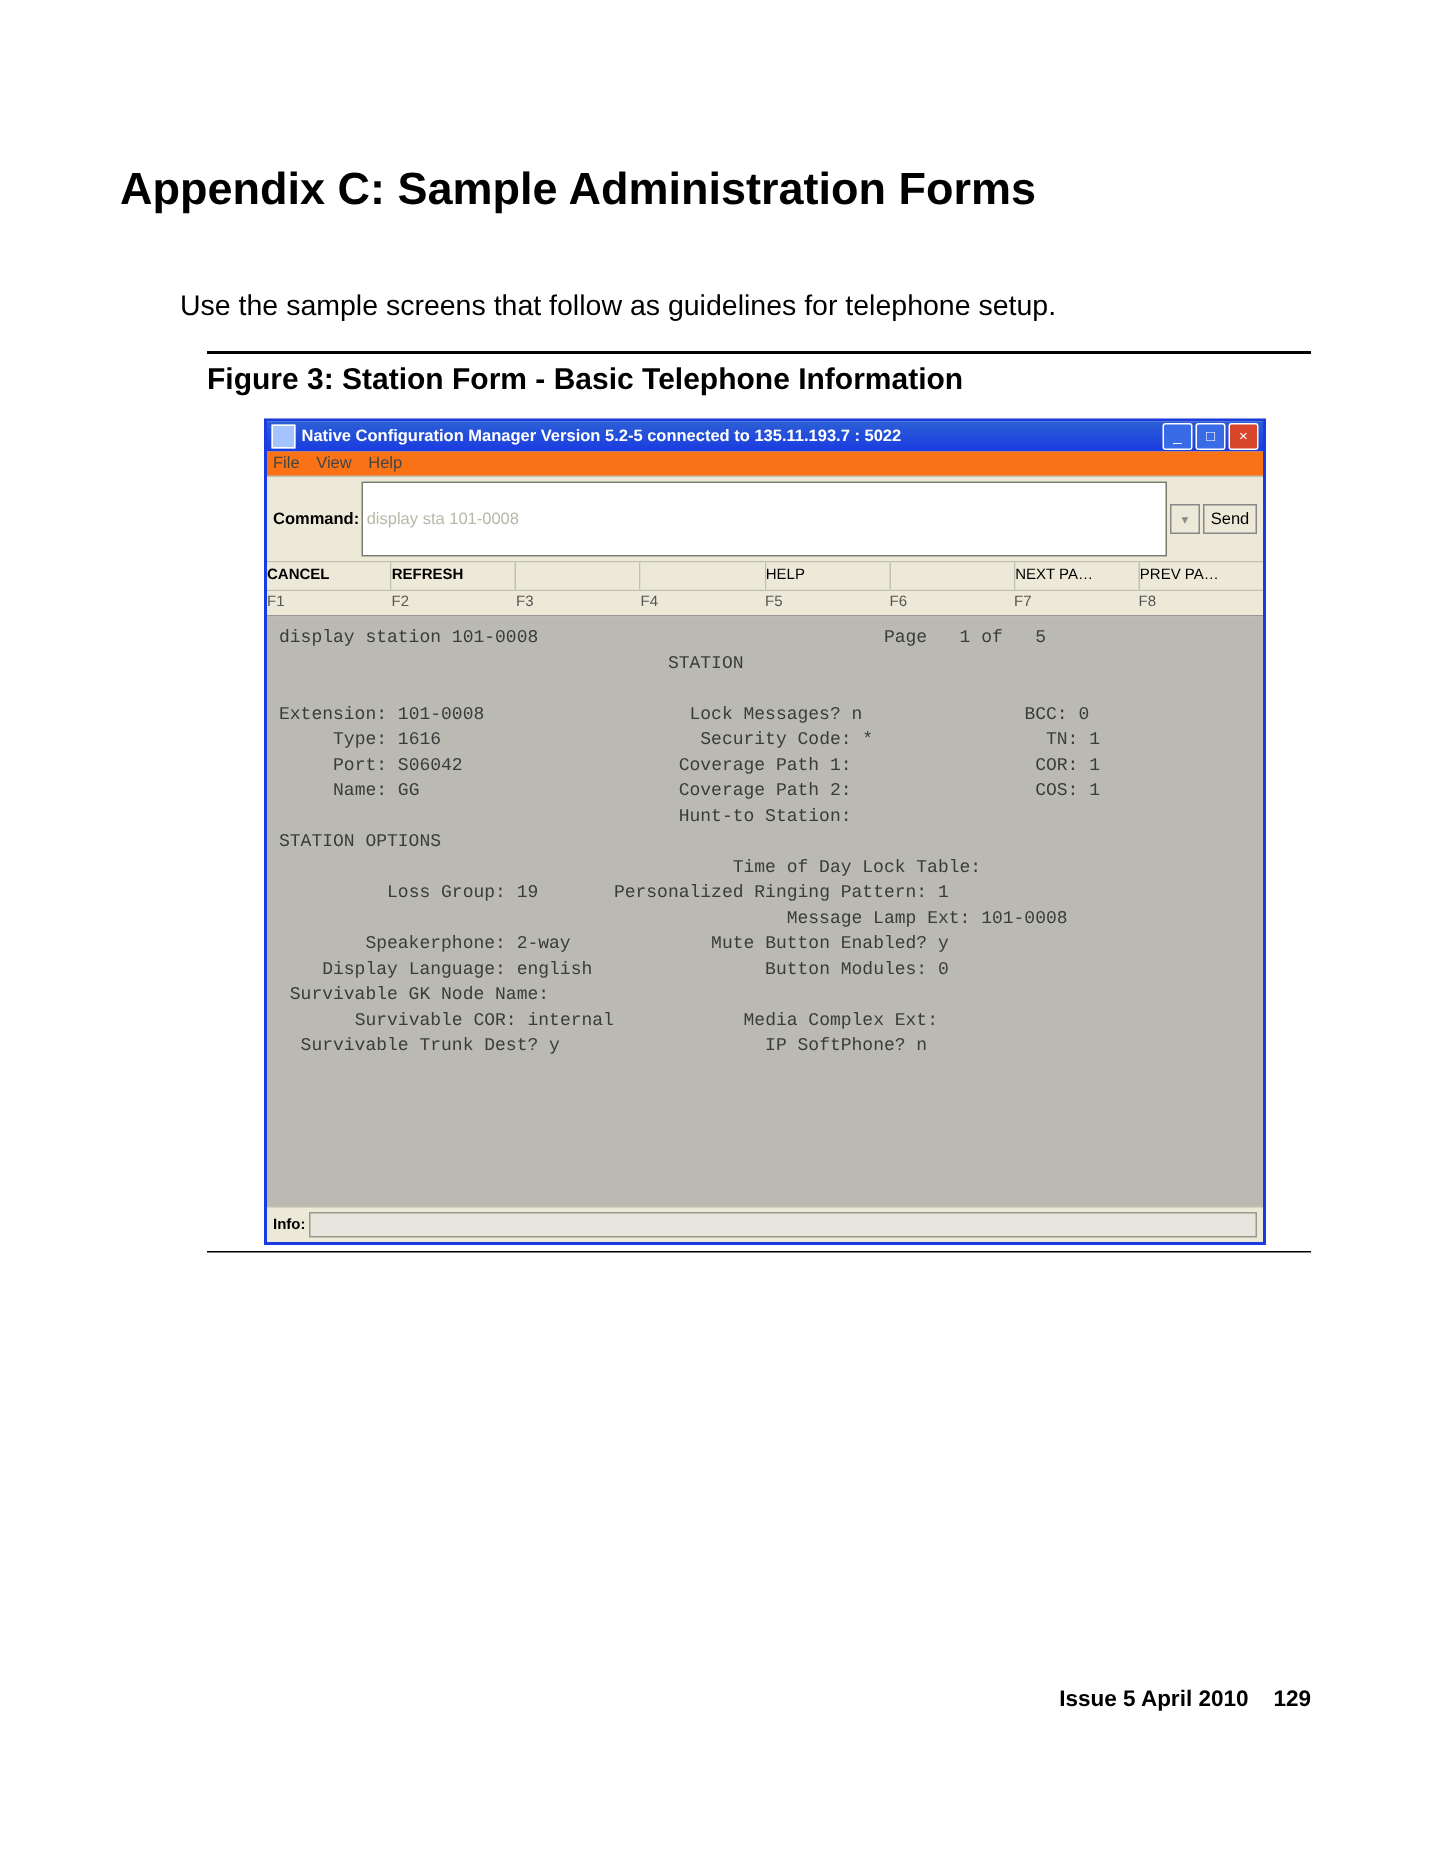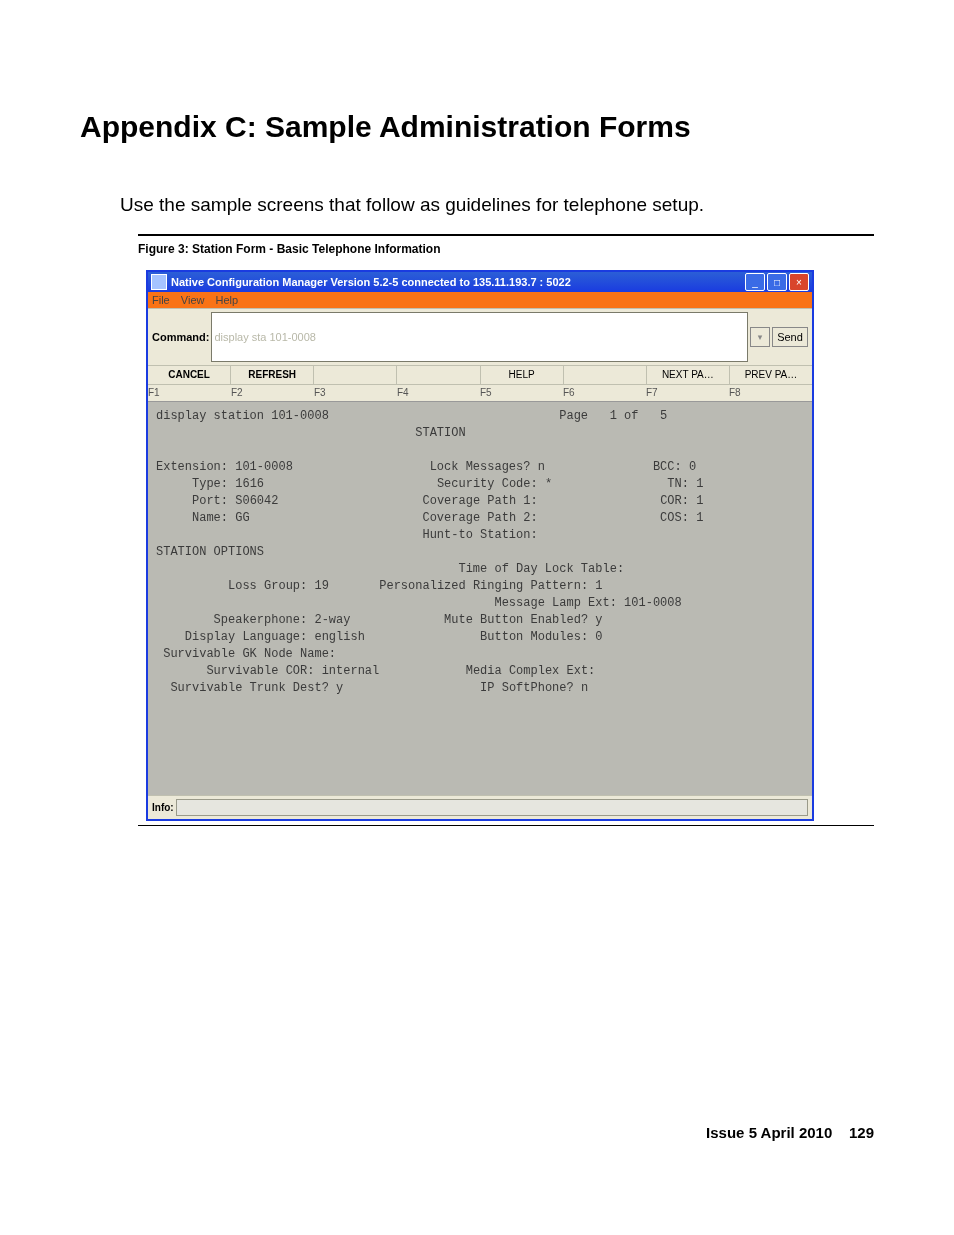--- a/index.html
+++ b/index.html
@@ -1,38 +1,38 @@
 <!DOCTYPE html>
 <html><head>
 <meta charset="utf-8">
 <style>
   html,body{margin:0;padding:0;background:#fff;font-family:Arial,Helvetica,sans-serif;color:#000}
   .page{width:954px;height:1218px;position:relative;box-sizing:border-box;padding:60px 80px 0 80px}
   h1{font-size:30px;font-weight:bold;margin:50px 0 50px 0}
   .intro{font-size:19px;margin:0 0 18px 40px}
   .hr{border-top:2px solid #000;margin:0 0 6px 58px}
-  .figcap{font-size:12px;font-weight:bold;margin:0 0 14px 58px}
+  .figcap{font-size:20px;font-weight:bold;margin:0 0 14px 58px}
   
-  .win{margin-left:66px;width:664px;border:2px solid #1a3be0;background:#ece9d8;font-family:Tahoma,Arial,sans-serif;font-size:11px}
+  .win{margin-left:96px;width:664px;border:2px solid #1a3be0;background:#ece9d8;font-family:Tahoma,Arial,sans-serif;font-size:11px}
   .titlebar{height:20px;background:linear-gradient(#2b5fd6,#1a3be0);color:#fff;display:flex;align-items:center;padding:0 3px}
   .titlebar .icon{width:14px;height:14px;background:#a5c3ff;border:1px solid #fff;margin-right:4px}
   .titlebar .title{flex:1;font-weight:bold;font-size:11px;white-space:nowrap;overflow:hidden}
   .winbtns{display:flex;gap:2px}
   .winbtn{width:18px;height:16px;background:#3a6be6;border:1px solid #fff;color:#fff;display:flex;align-items:center;justify-content:center;font-size:10px;border-radius:2px}
   .winbtn.close{background:#d9452b}
   .menubar{background:#f97316;padding:2px 4px;border-bottom:1px solid #c0c0b0}
   .menubar span{margin-right:8px;color:#444}
   .cmdrow{display:flex;align-items:center;padding:3px 4px;border-bottom:1px solid #c0c0b0}
   .cmdrow .lbl{font-weight:bold;margin-right:2px}
   .cmdrow input{flex:1;height:16px;border:1px solid #7a7a6a;background:#fff;color:#b8b8a8;font-size:11px;padding:16px 2px}
   .dd{width:18px;height:18px;border:1px solid #888;background:#ece9d8;margin-left:2px;display:flex;align-items:center;justify-content:center;color:#888;font-size:9px}
   .send{width:34px;height:18px;border:1px solid #888;background:#ece9d8;margin-left:2px;display:flex;align-items:center;justify-content:center}
   
   .btnrow{display:flex;border-bottom:1px solid #c0c0b0}
-  .btncell{flex:1;border-right:1px solid #c0c0b0;text-align:center;height:18px;line-height:18px;background:#ece9d8;font-size:10px}
+  .btncell{flex:1;border-right:1px solid #c0c0b0;height:18px;line-height:18px;background:#ece9d8;font-size:10px}
   .btncell:last-child{border-right:none}
   .btncell.bold{font-weight:bold}
   .fkeyrow{display:flex;border-bottom:1px solid #999}
   .fkey{flex:1;text-align:left;height:16px;line-height:16px;font-size:10px;color:#555}
   
   .term{background:#babab3;padding:6px 8px 30px 8px;font-family:Liberation Mono, monospace;font-size:12px;color:#3b3b3b;line-height:17px;white-space:pre;min-height:350px}
   .inforow{display:flex;align-items:center;padding:3px 4px;background:#ece9d8;border-top:1px solid #c0c0b0}
   .inforow .lbl{font-weight:bold;margin-right:2px;font-size:10px}
   .inforow .field{flex:1;height:15px;border:1px solid #9a9a8a;background:#e6e6df}
   .hr2{border-top:1px solid #000;margin:4px 0 0 58px}

